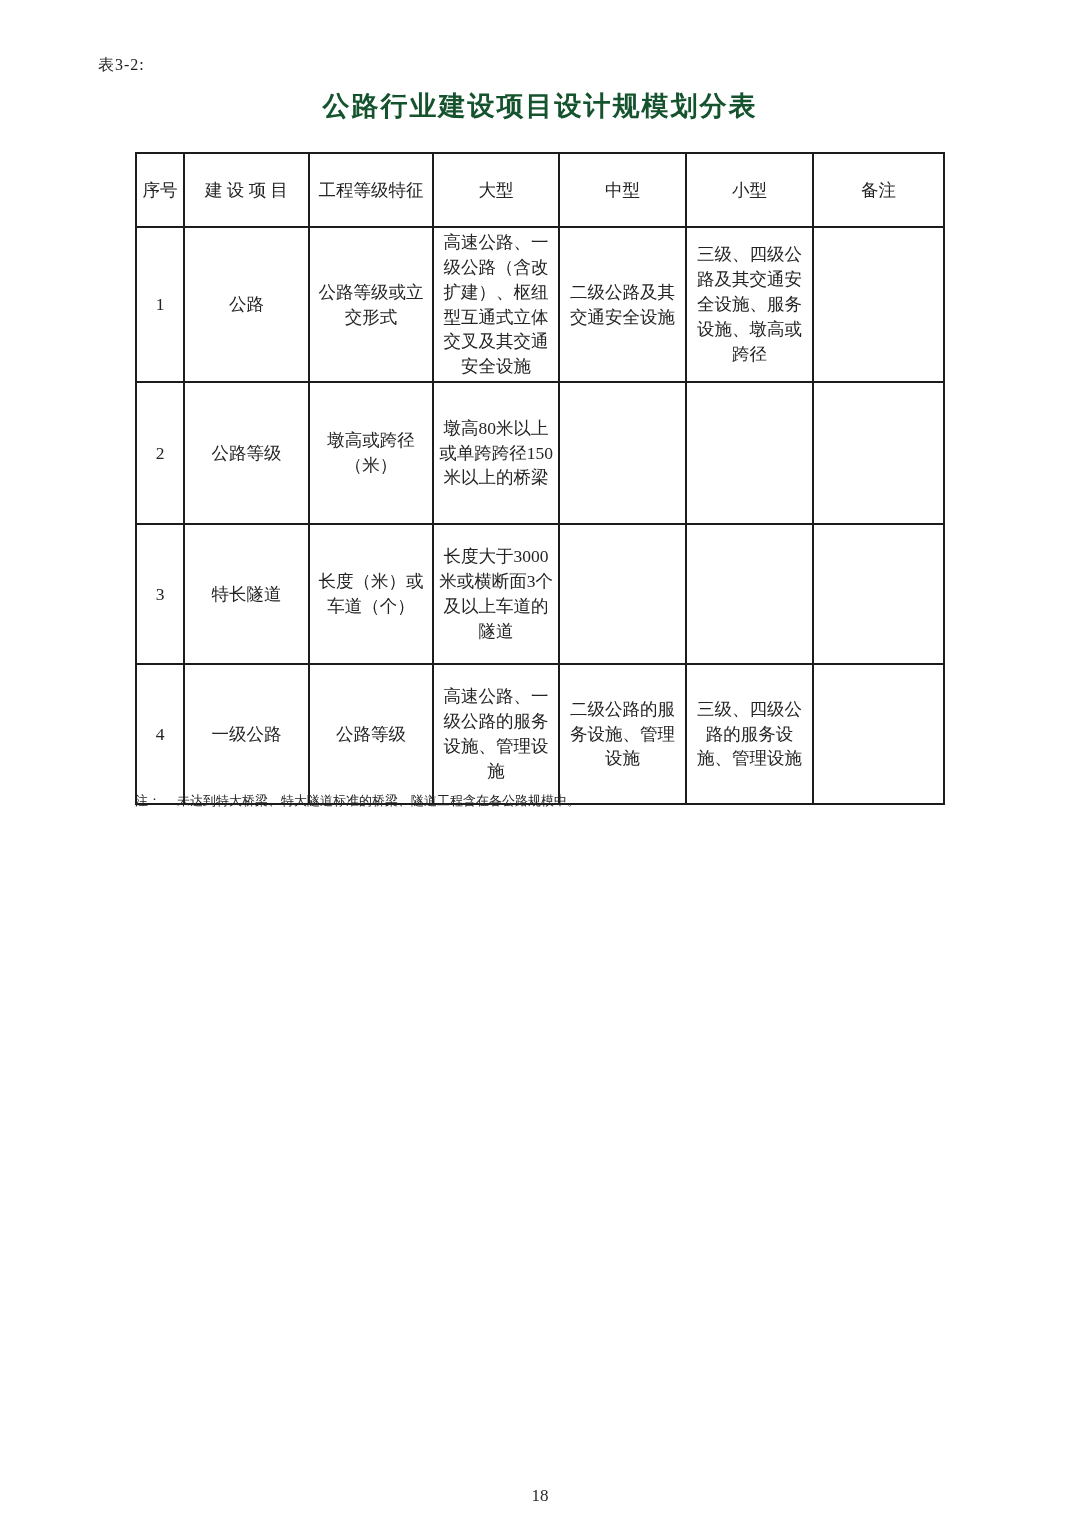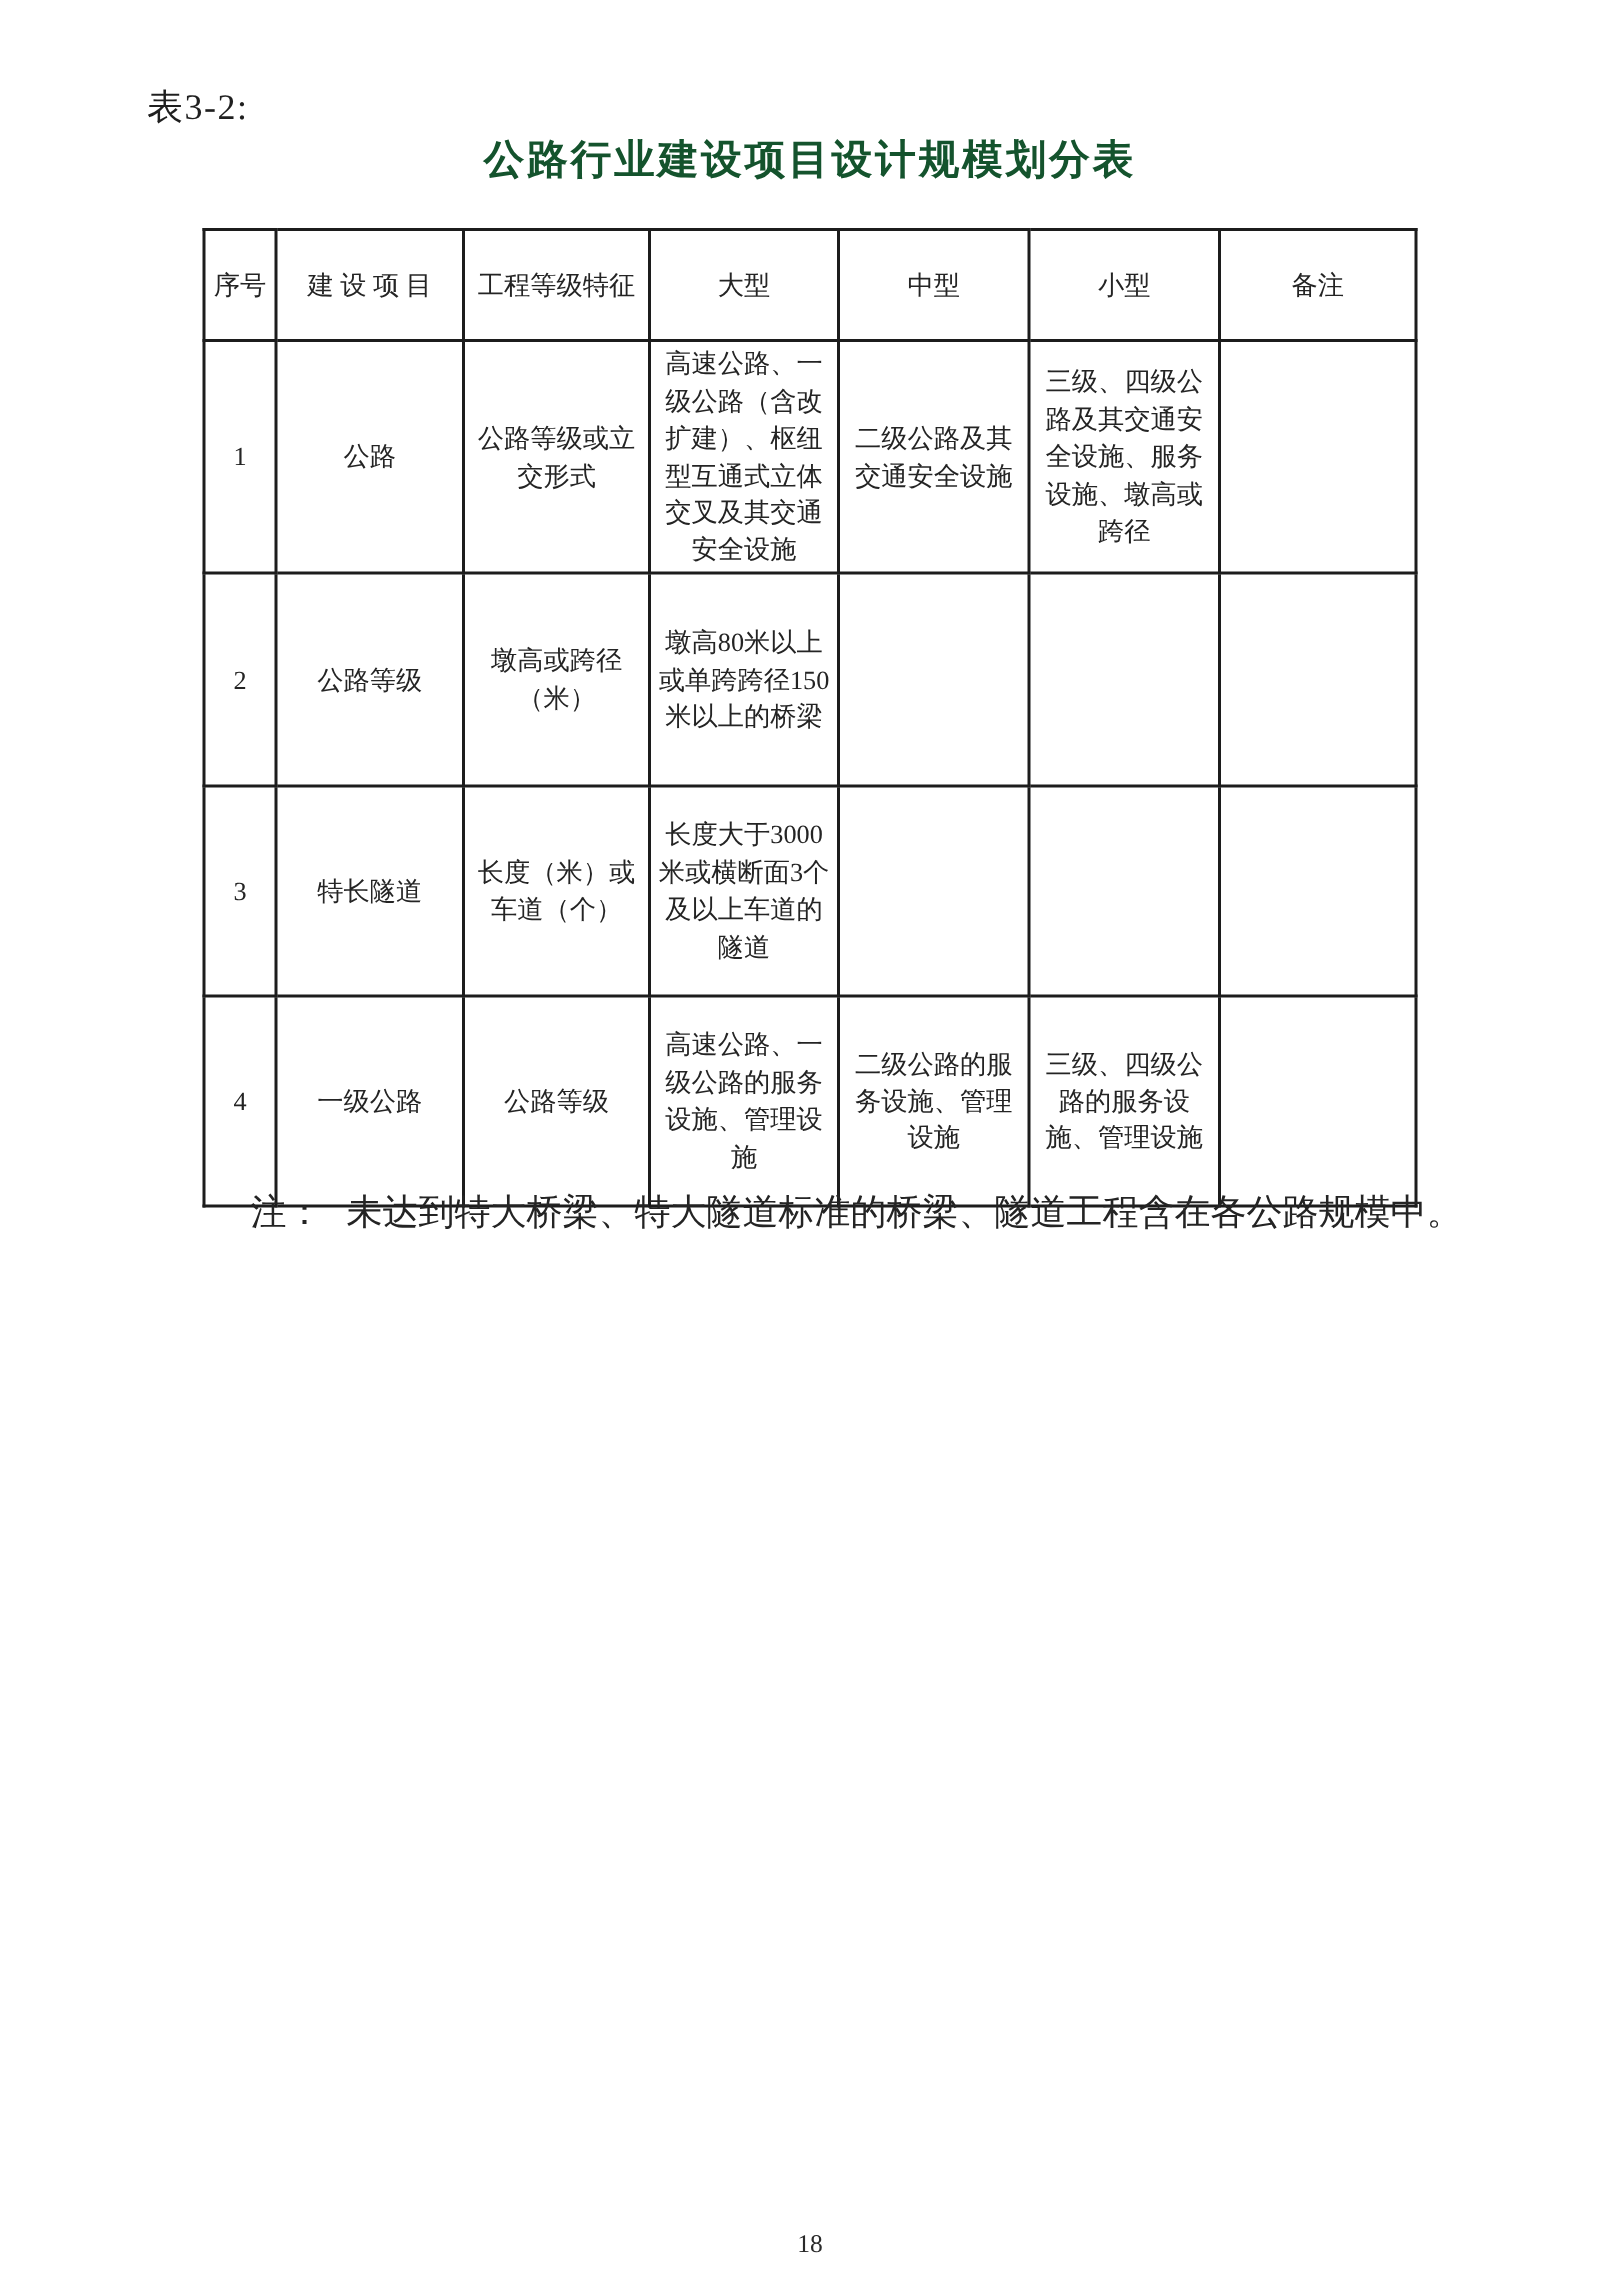--- a/index.html
+++ b/index.html
@@ -8,21 +8,21 @@
     width: 1080px;
     height: 1527px;
     position: relative;
     font-family: "Liberation Serif", "DejaVu Serif", serif;
     color: #1f1f1f;
   }
   .doc-label {
     position: absolute;
     left: 98px;
     top: 55px;
-    font-size: 24px;
+    font-size: 16px;
     letter-spacing: 1px;
   }
   .doc-title {
     position: absolute;
     left: 0;
     top: 88px;
     width: 100%;
     text-align: center;
     font-family: "Liberation Sans", "DejaVu Sans", sans-serif;
     font-weight: 700;
@@ -53,23 +53,22 @@
   tr.header-row { height: 74px; font-family: Liberation Serif, serif; }
   tr.body-row-1 { height: 145px; }
   tr.body-row-2 { height: 142px; }
   tr.body-row-3 { height: 140px; }
   tr.body-row-4 { height: 140px; }
   .note {
     position: absolute;
     left: 135px;
     top: 792px;
     width: 820px;
-    font-size: 24px;
+    font-size: 13px;
     color: #242424;
-    margin-left: 32px;
   }
   .note .note-label { margin-right: 16px; }
   .page-number {
     position: absolute;
     left: 0;
     top: 1450px;
     width: 100%;
     text-align: center;
     font-size: 17px;
     color: #2a2a2a;

